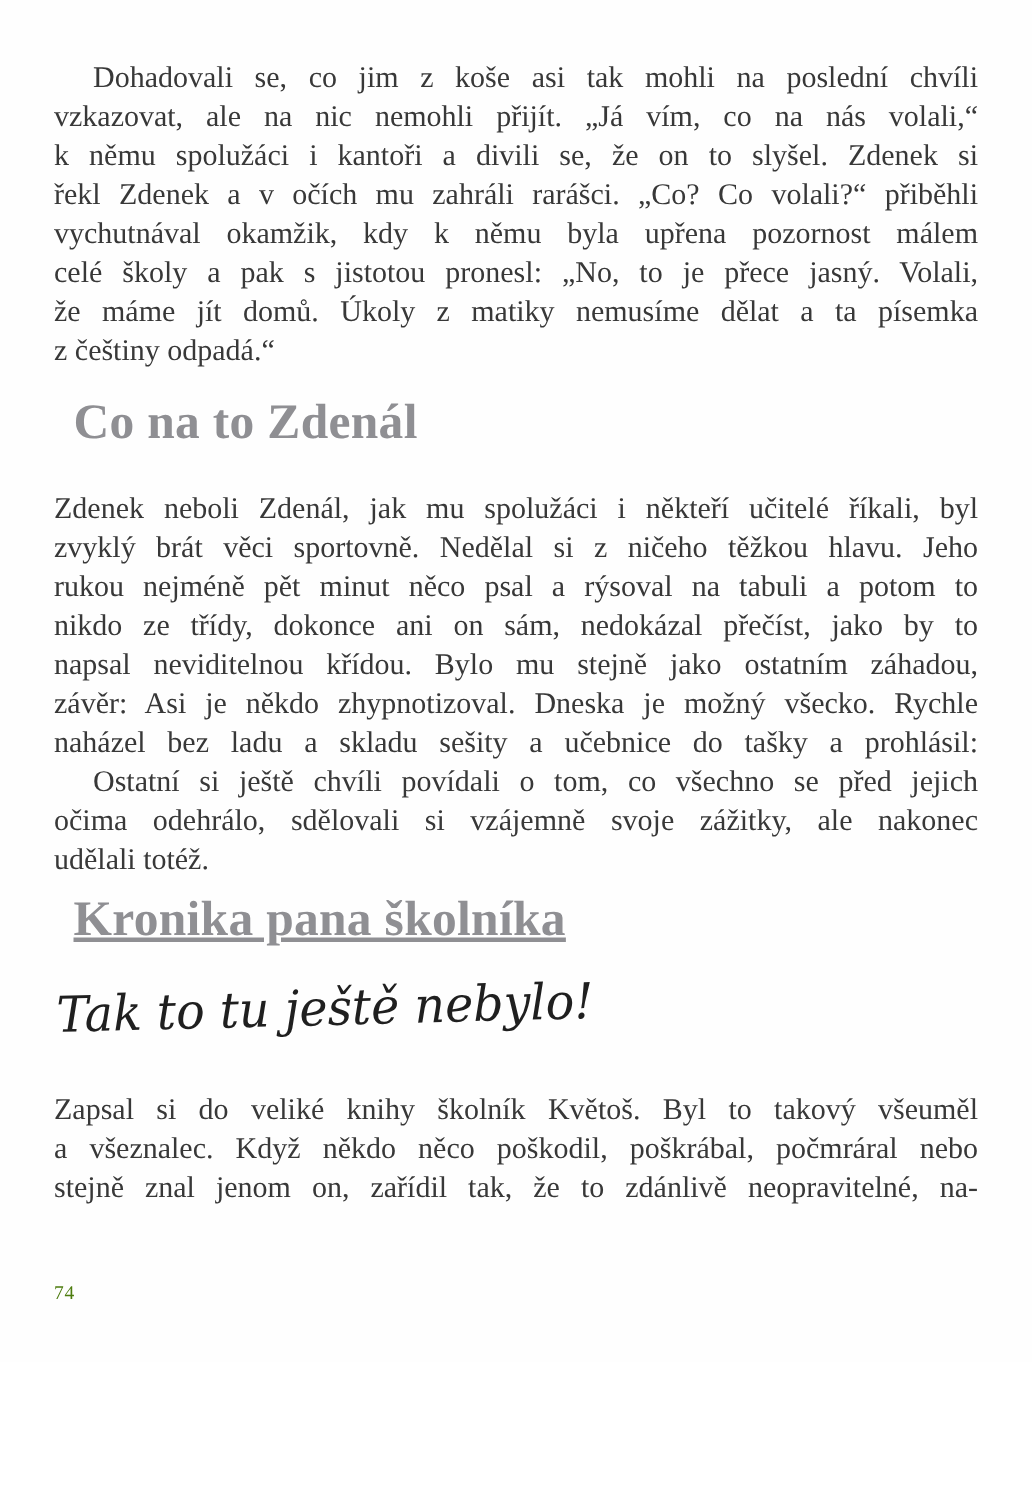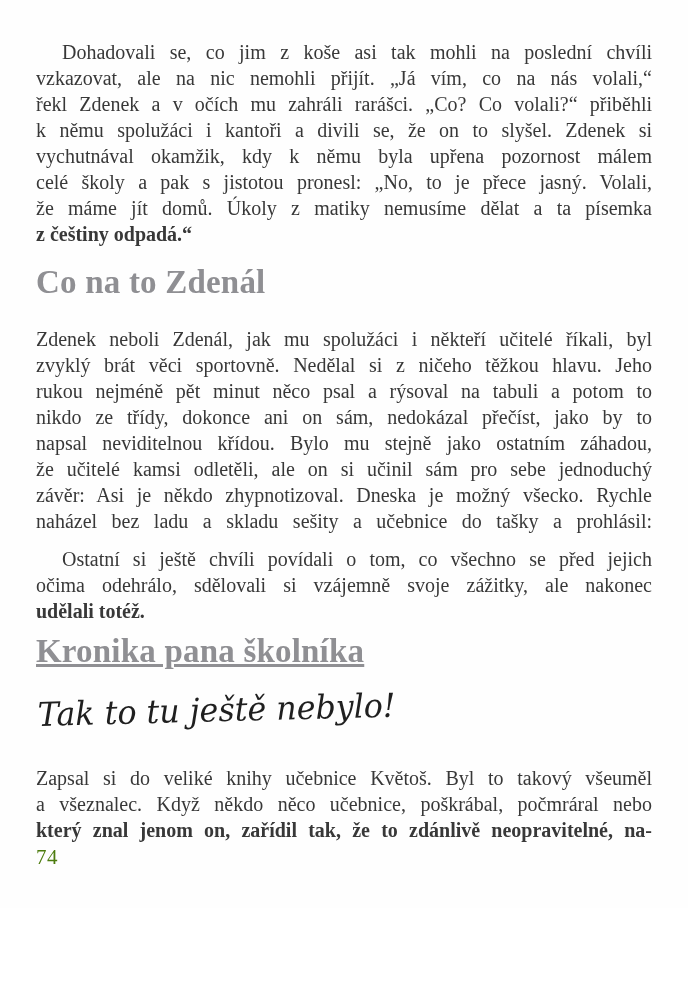--- a/index.html
+++ b/index.html
@@ -25,106 +25,104 @@
     color: #383838;
   }
   .line {
     display: block;
     text-align: justify;
     text-align-last: justify;
     white-space: normal;
   }
   .line-last {
     text-align-last: left;
-    font-weight: bold;
   }
   .para.cont .line-last {
     text-align-last: justify;
   }
   .para.indent .line-first {
     padding-left: 26px;
   }
   .section-heading {
-    margin: 0;
+    margin: 13px;
     font-weight: bold;
     font-size: 33px;
     line-height: 1.05;
     color: #8f8f93;
     letter-spacing: 0.2px;
   }
   .heading-1 { margin-top: 18px; }
   .heading-2 { margin-top: 10px; text-decoration: underline; }
   .para-1 { margin-top: 0; }
   .para-2 { margin-top: 26px; }
-  .para-3 { margin-top: 12px; }
+  .para-3 { margin-top: 0; }
   .para-4 { margin-top: 25px; }
   .handwriting-wrap {
     margin-top: 20px;
     height: 52px;
   }
   .handwriting-svg { display: block; }
   .handwriting-text {
     font-family: "DejaVu Serif", serif;
     font-style: italic;
     font-size: 33px;
     fill: #1f1f1f;
   }
   .page-number {
     position: absolute;
     left: 36px;
     bottom: 38px;
-    font-size: 21px;
+    font-size: 13px;
     color: #4d7c0f;
     letter-spacing: 0.5px;
   }
 </style>
 </head>
 <body>
 
 <div class="page">
 
   <p class="para para-1 indent">
       <span class="line line-first">Dohadovali se, co jim z koše asi tak mohli na poslední chvíli</span>
       <span class="line">vzkazovat, ale na nic nemohli přijít. „Já vím, co na nás volali,“</span>
+      <span class="line">k němu spolužáci i kantoři a divili se, že on to slyšel. Zdenek si</span>
       <span class="line">řekl Zdenek a v očích mu zahráli rarášci. „Co? Co volali?“ přiběhli</span>
-      <span class="line">k němu spolužáci i kantoři a divili se, že on to slyšel. Zdenek si</span>
       <span class="line">vychutnával okamžik, kdy k němu byla upřena pozornost málem</span>
       <span class="line">celé školy a pak s jistotou pronesl: „No, to je přece jasný. Volali,</span>
       <span class="line">že máme jít domů. Úkoly z matiky nemusíme dělat a ta písemka</span>
       <span class="line line-last">z češtiny odpadá.“</span>
     </p>
 
   <h1 class="section-heading heading-1">Co na to Zdenál</h1>
 
   <p class="para para-2">
       <span class="line line-first">Zdenek neboli Zdenál, jak mu spolužáci i někteří učitelé říkali, byl</span>
       <span class="line">zvyklý brát věci sportovně. Nedělal si z ničeho těžkou hlavu. Jeho</span>
       <span class="line">rukou nejméně pět minut něco psal a rýsoval na tabuli a potom to</span>
       <span class="line">nikdo ze třídy, dokonce ani on sám, nedokázal přečíst, jako by to</span>
       <span class="line">napsal neviditelnou křídou. Bylo mu stejně jako ostatním záhadou,</span>
-      <span class="line">že učitelé kamsi odletěli, ale on si učinil sám pro sebe jednoduchý</span>
       <span class="line">závěr: Asi je někdo zhypnotizoval. Dneska je možný všecko. Rychle</span>
       <span class="line">naházel bez ladu a skladu sešity a učebnice do tašky a prohlásil:</span>
     </p>
 
   <p class="para para-3 indent">
       <span class="line line-first">Ostatní si ještě chvíli povídali o tom, co všechno se před jejich</span>
       <span class="line">očima odehrálo, sdělovali si vzájemně svoje zážitky, ale nakonec</span>
       <span class="line line-last">udělali totéž.</span>
     </p>
 
   <h1 class="section-heading heading-2">Kronika pana školníka</h1>
 
   <div class="handwriting-wrap">
     <svg class="handwriting-svg" width="430" height="52" viewBox="0 0 430 52">
       <text class="handwriting-text" x="2" y="38" textLength="358" lengthAdjust="spacingAndGlyphs" transform="rotate(-1.5 2 38)">Tak to tu ještě nebylo!</text>
     </svg>
   </div>
 
   <p class="para para-4 cont">
-      <span class="line line-first">Zapsal si do veliké knihy učebnice Květoš. Byl to takový všeuměl</span>
-      <span class="line">a všeznalec. Když někdo něco učebnice, poškrábal, počmráral nebo</span>
-      <span class="line line-last">který znal jenom on, zařídil tak, že to zdánlivě neopravitelné, na-</span>
+      <span class="line line-first">Zapsal si do veliké knihy školník Květoš. Byl to takový všeuměl</span>
+      <span class="line">a všeznalec. Když někdo něco poškodil, poškrábal, počmráral nebo</span>
+      <span class="line line-last">stejně znal jenom on, zařídil tak, že to zdánlivě neopravitelné, na-</span>
     </p>
 
   <div class="page-number">74</div>
 
 </div>
 
 </body></html>

